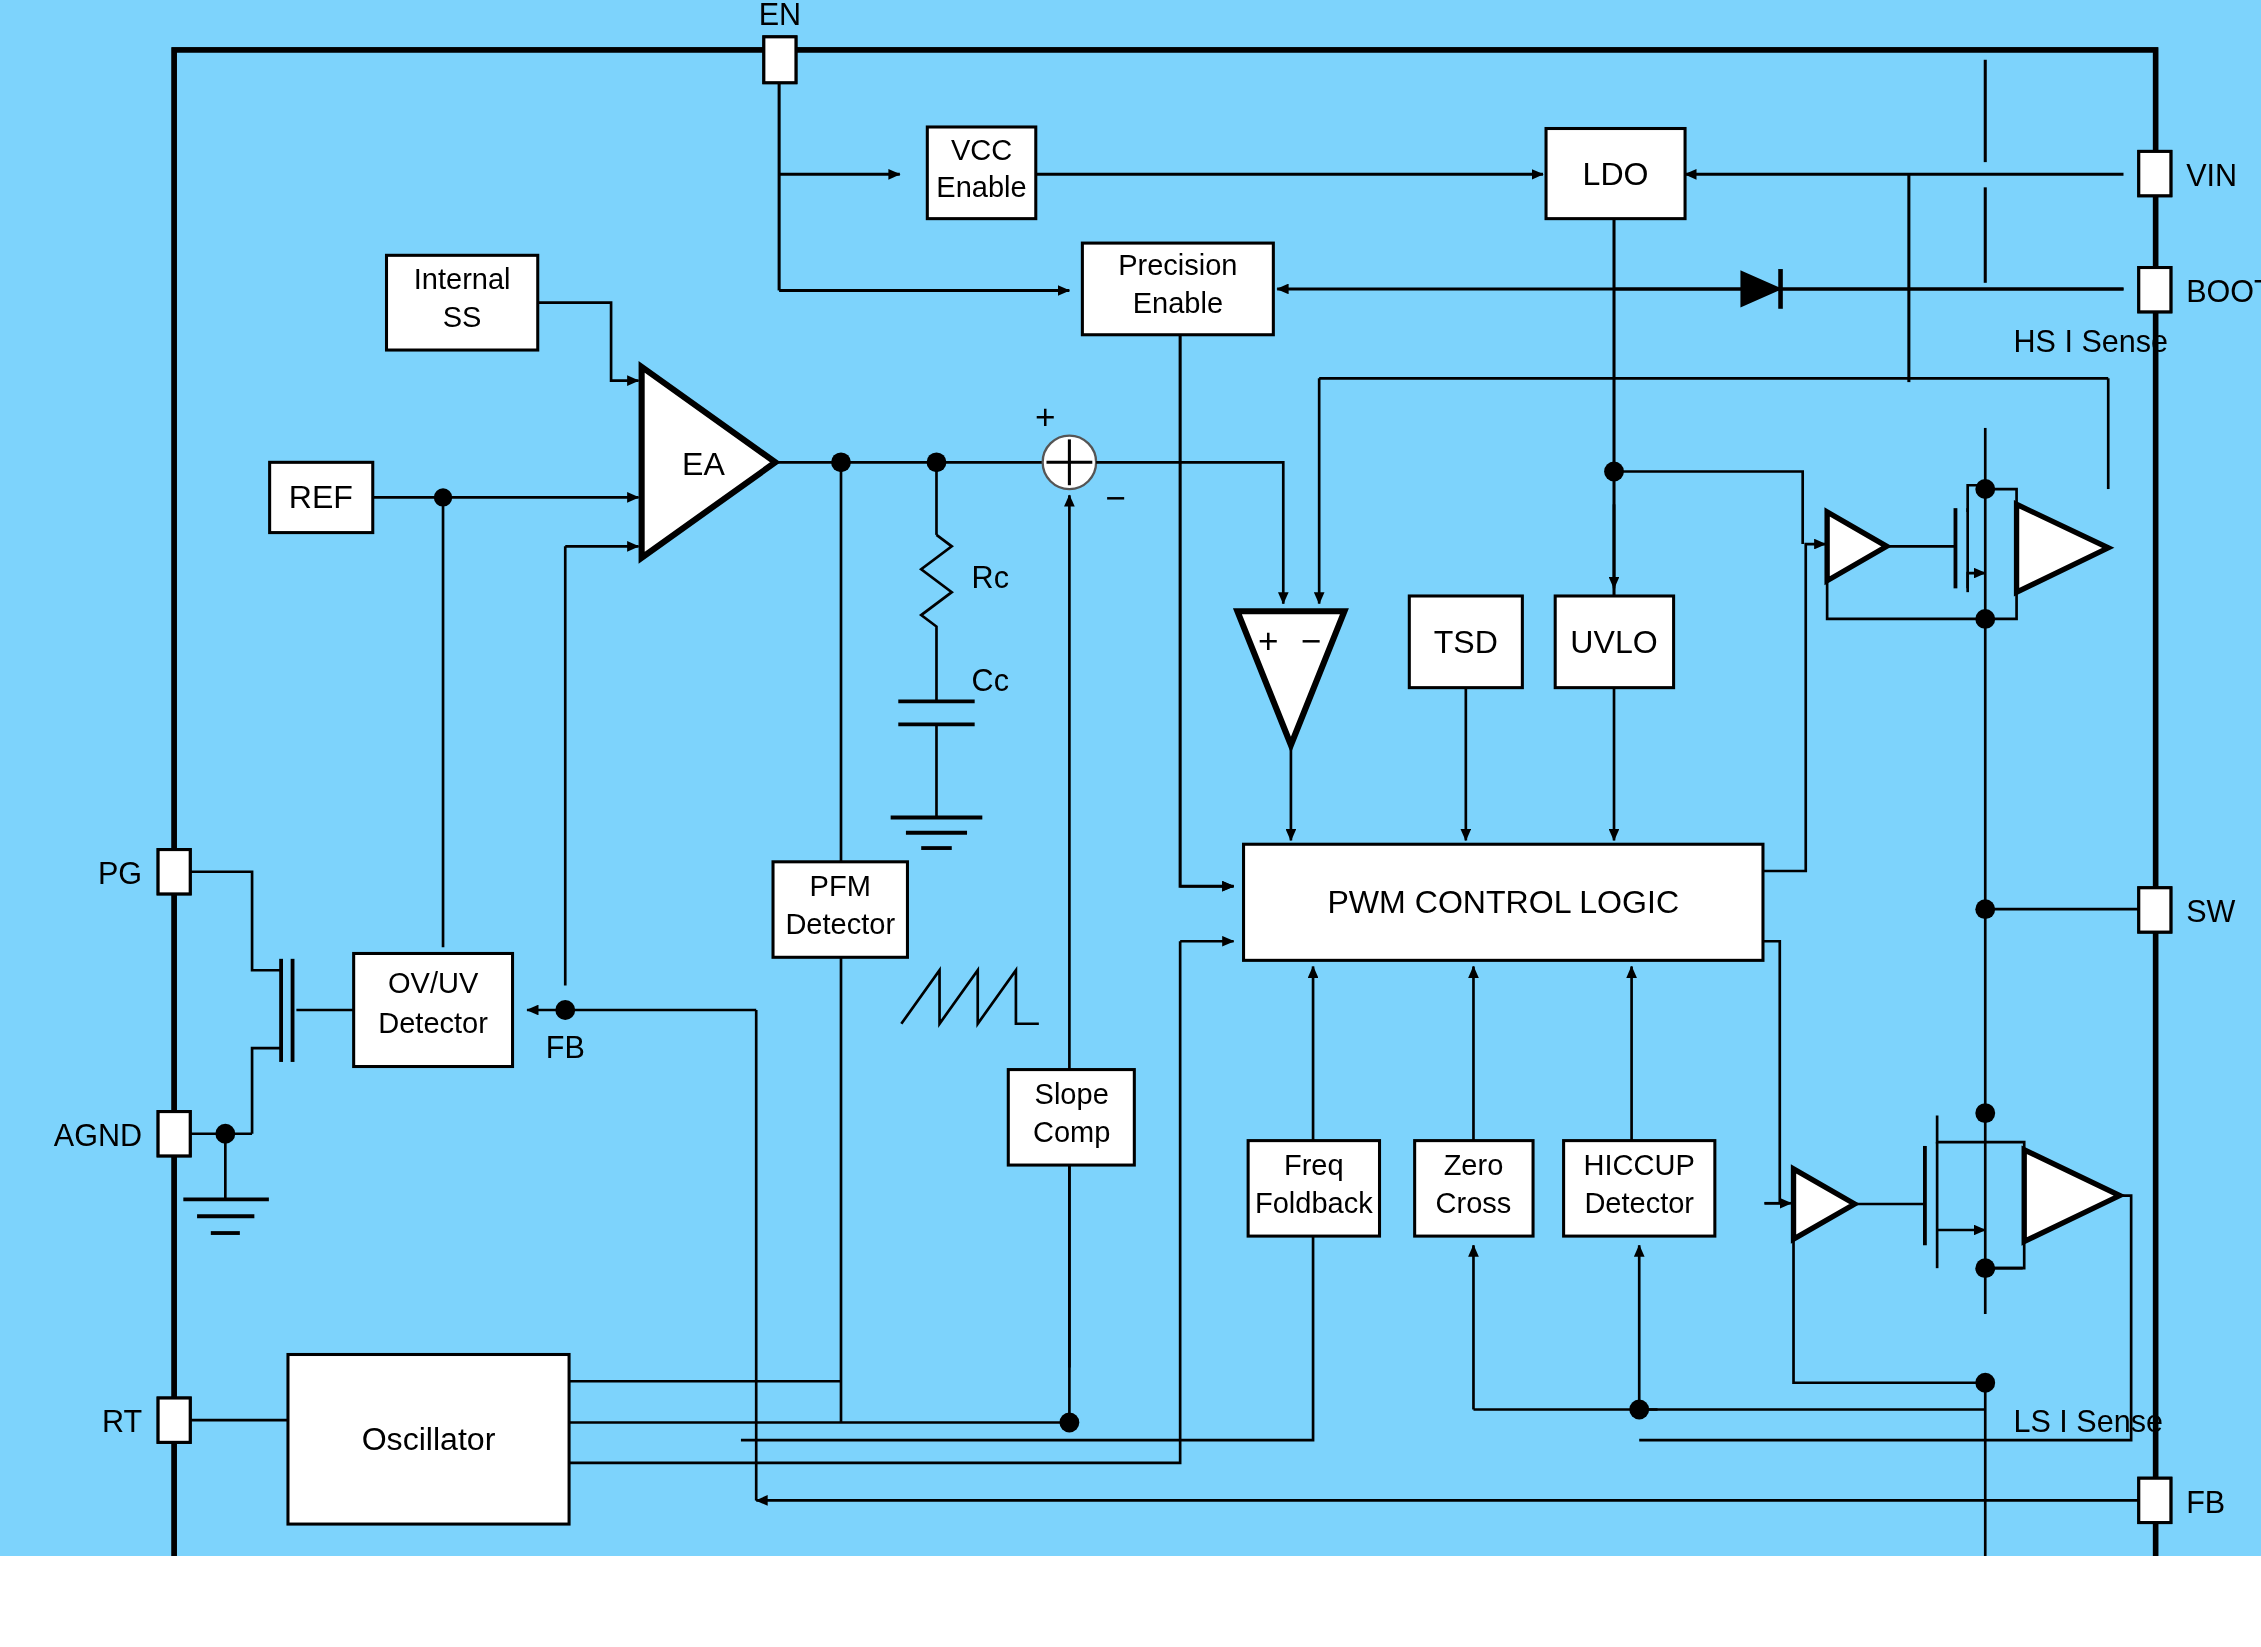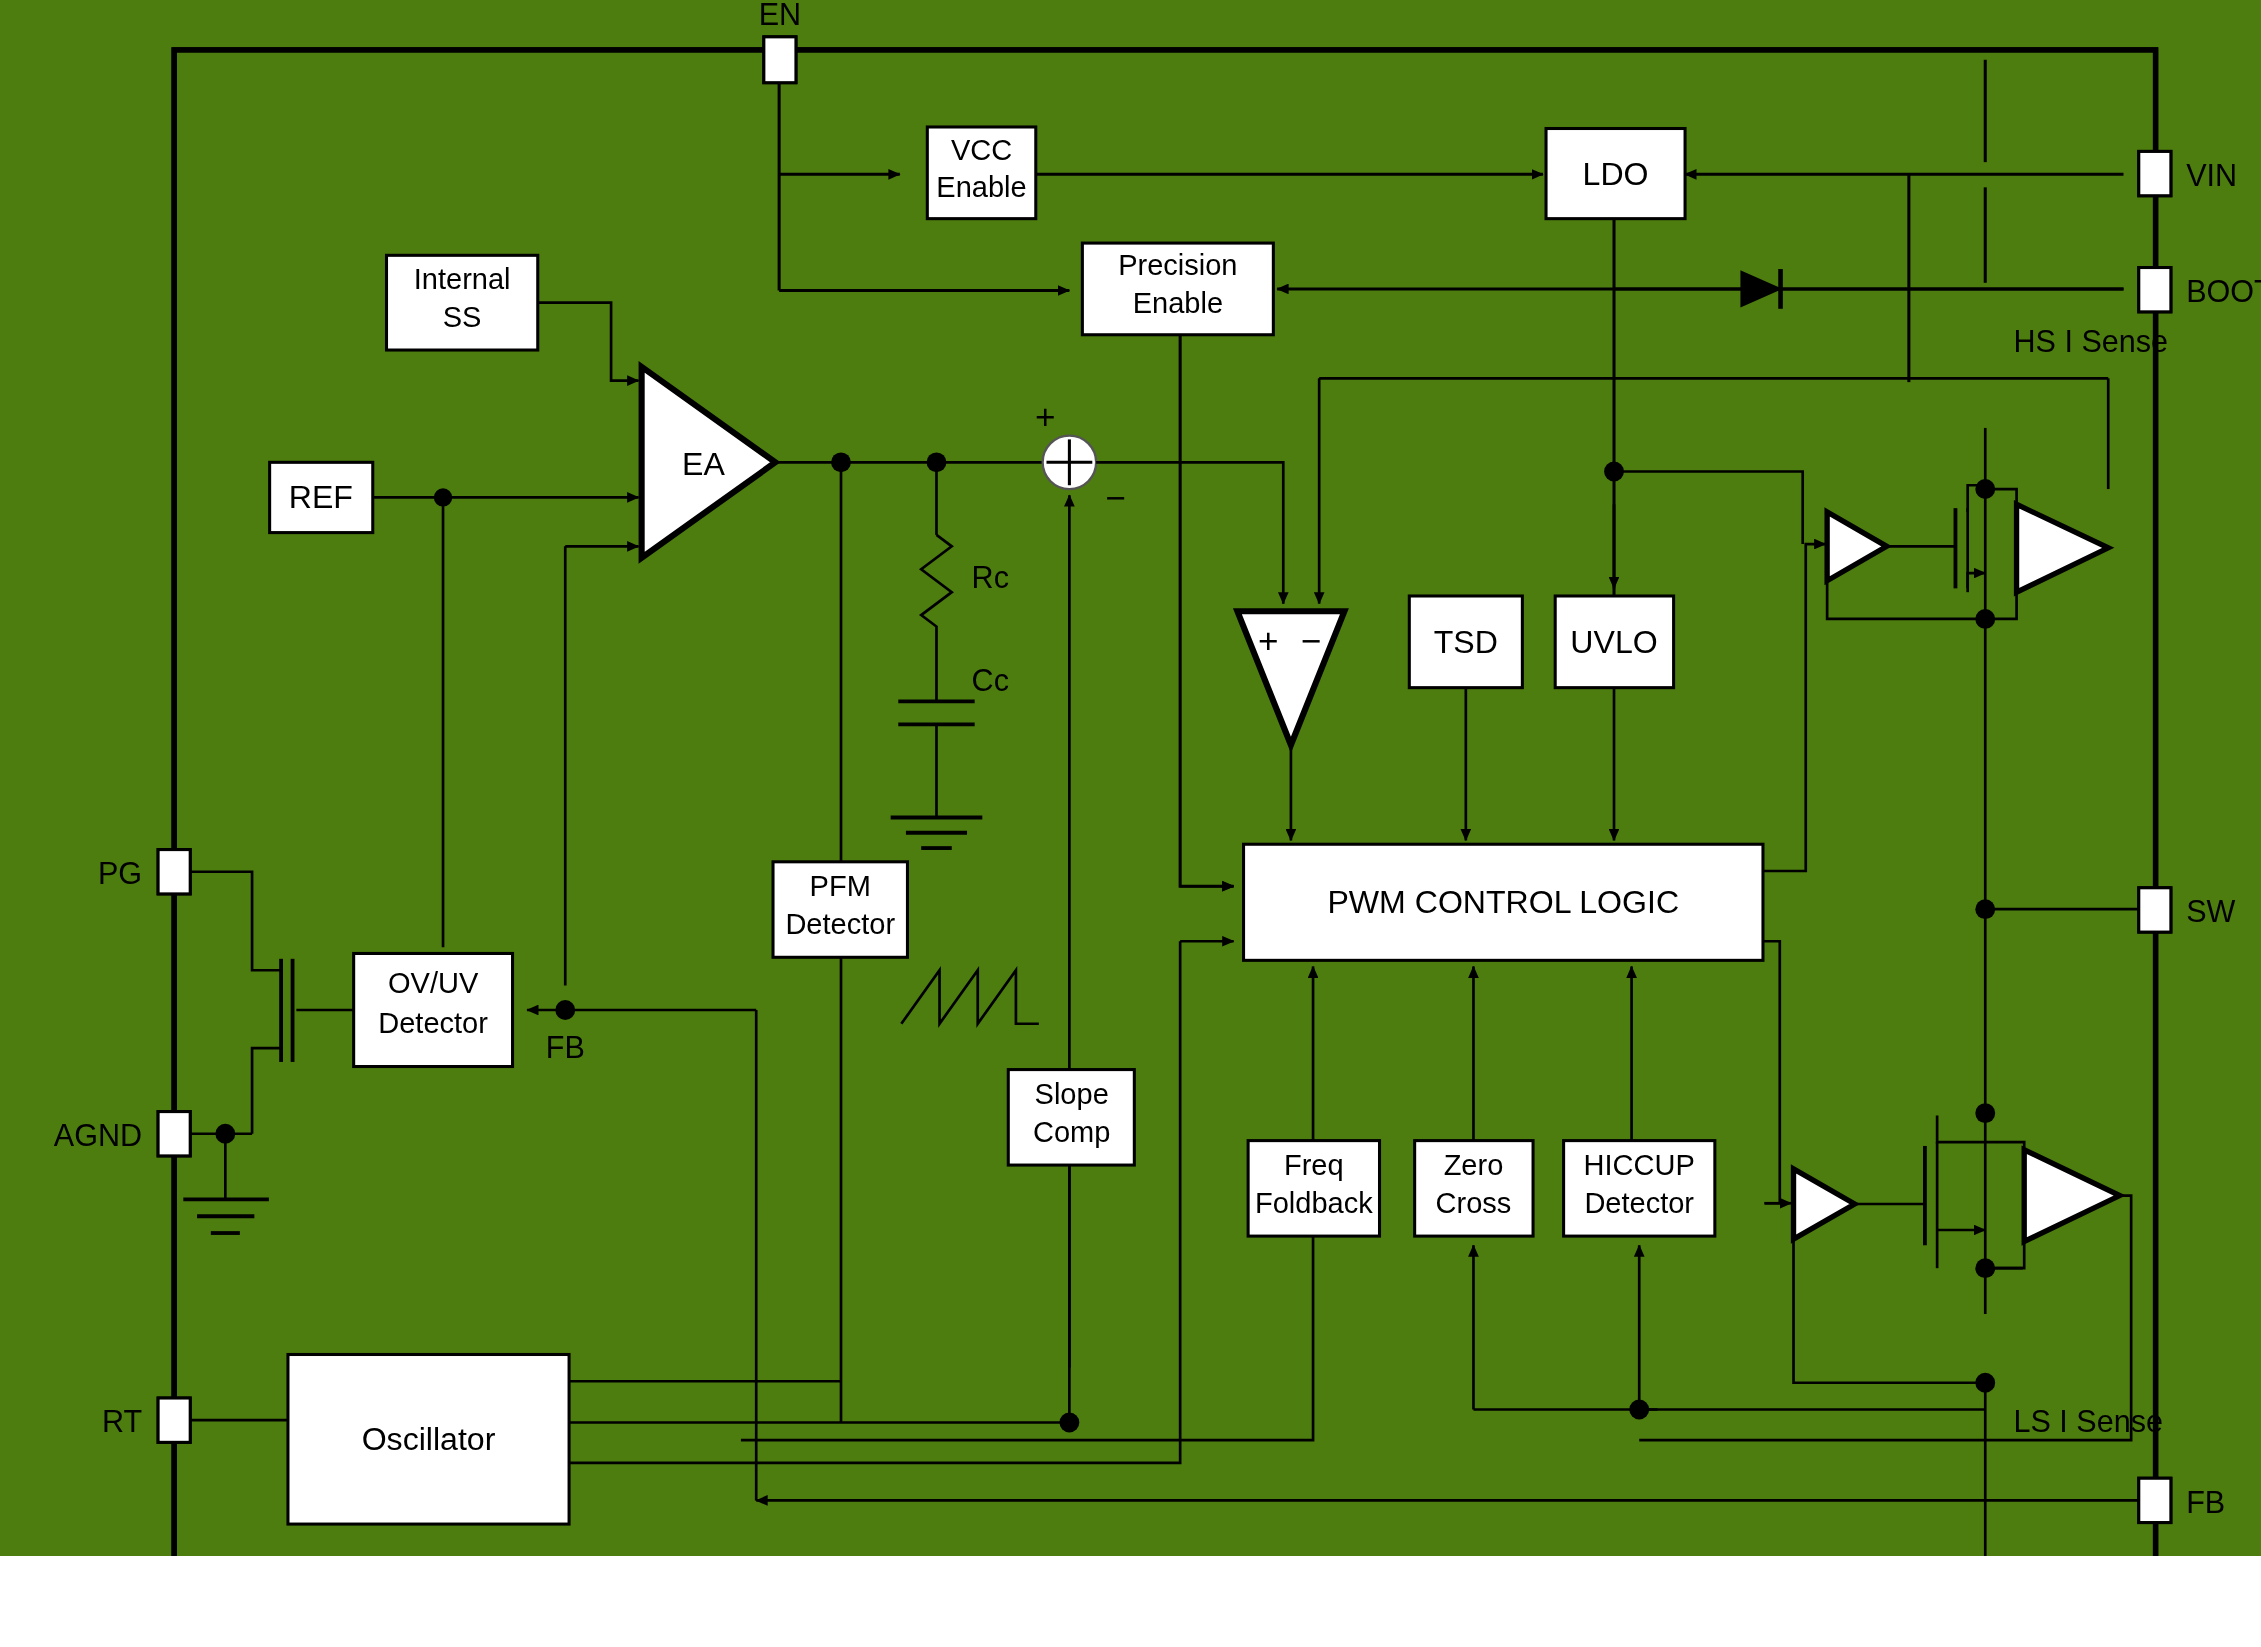--- a/index.html
+++ b/index.html
@@ -1,17 +1,17 @@
 <!DOCTYPE html>
 <html style="font-size:12.2px"><head>
 <meta charset="utf-8">
 <style>
   html,body{margin:0;padding:0;background:#ffffff;}
   body{width:2261px;height:1648px;font-family:"Liberation Sans",sans-serif;}
-  #stage{position:relative;width:2261px;height:1556px;overflow:hidden;background:#4d7c0f;}
+  #stage{position:relative;width:2261px;height:1556px;overflow:hidden;background:#7dd3fc;}
   svg{position:absolute;left:0;top:0;}
   text{font-family:"Liberation Sans",sans-serif;fill:#000;}
   .blk{fill:#ffffff;stroke:#000000;stroke-width:4;}
   .pin{fill:#ffffff;stroke:#000000;stroke-width:4;}
   .wire{stroke:#000000;stroke-width:4;fill:none;}
   .wire-thin{stroke:#000000;stroke-width:3.5;fill:none;}
   .frame{stroke:#000000;stroke-width:7;fill:none;}
   .amp{fill:#ffffff;stroke:#000000;stroke-width:8;}
   .amp-sm{fill:#ffffff;stroke:#000000;stroke-width:7;}
   .lbl{font-size:40px;}

